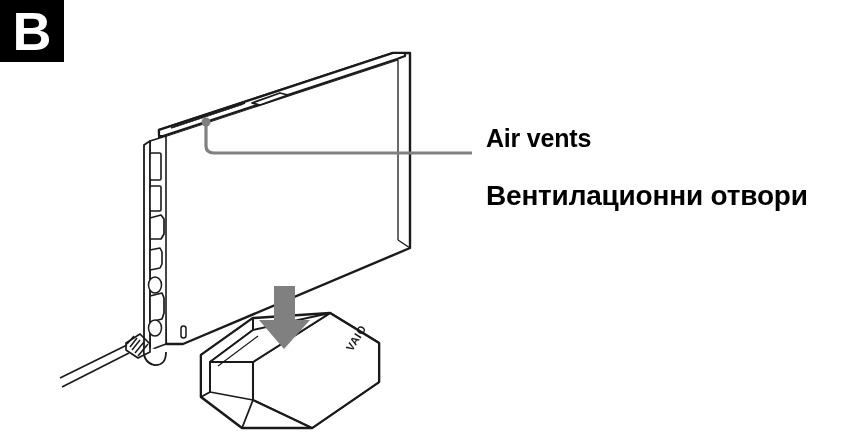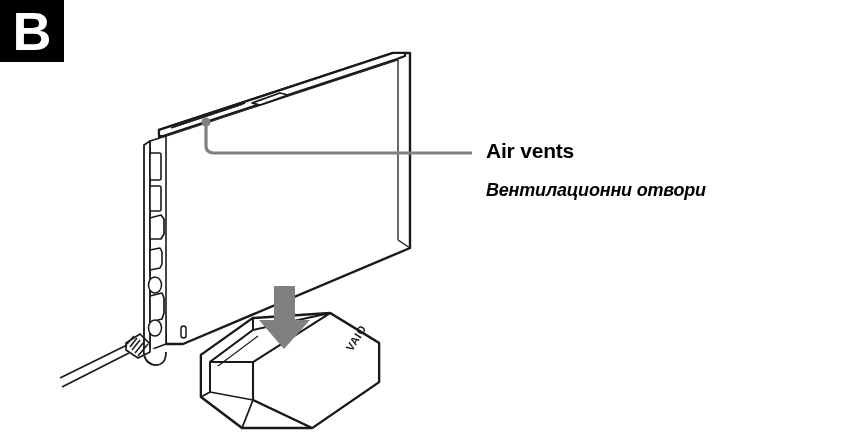--- a/index.html
+++ b/index.html
@@ -48,29 +48,28 @@
   }
   .callout-label {
     position: absolute;
     left: 486px;
     color: #000000;
     font-family: "Liberation Sans", sans-serif;
     font-weight: bold;
     white-space: nowrap;
   }
   .callout-label.en {
-    top: 139px;
-    font-size: 21px;
+    top: 124px;
+    font-size: 25px;
     letter-spacing: -0.2px;
   }
   .callout-label.bg {
     top: 180px;
-    font-size: 18px;
+    font-size: 28px;
     letter-spacing: -0.2px;
-    font-style: italic;
   }
   .callout-label.sk {
     top: 221px;
     font-size: 21px;
     letter-spacing: -0.2px;
   }
 </style>
 </head>
 <body>
 

